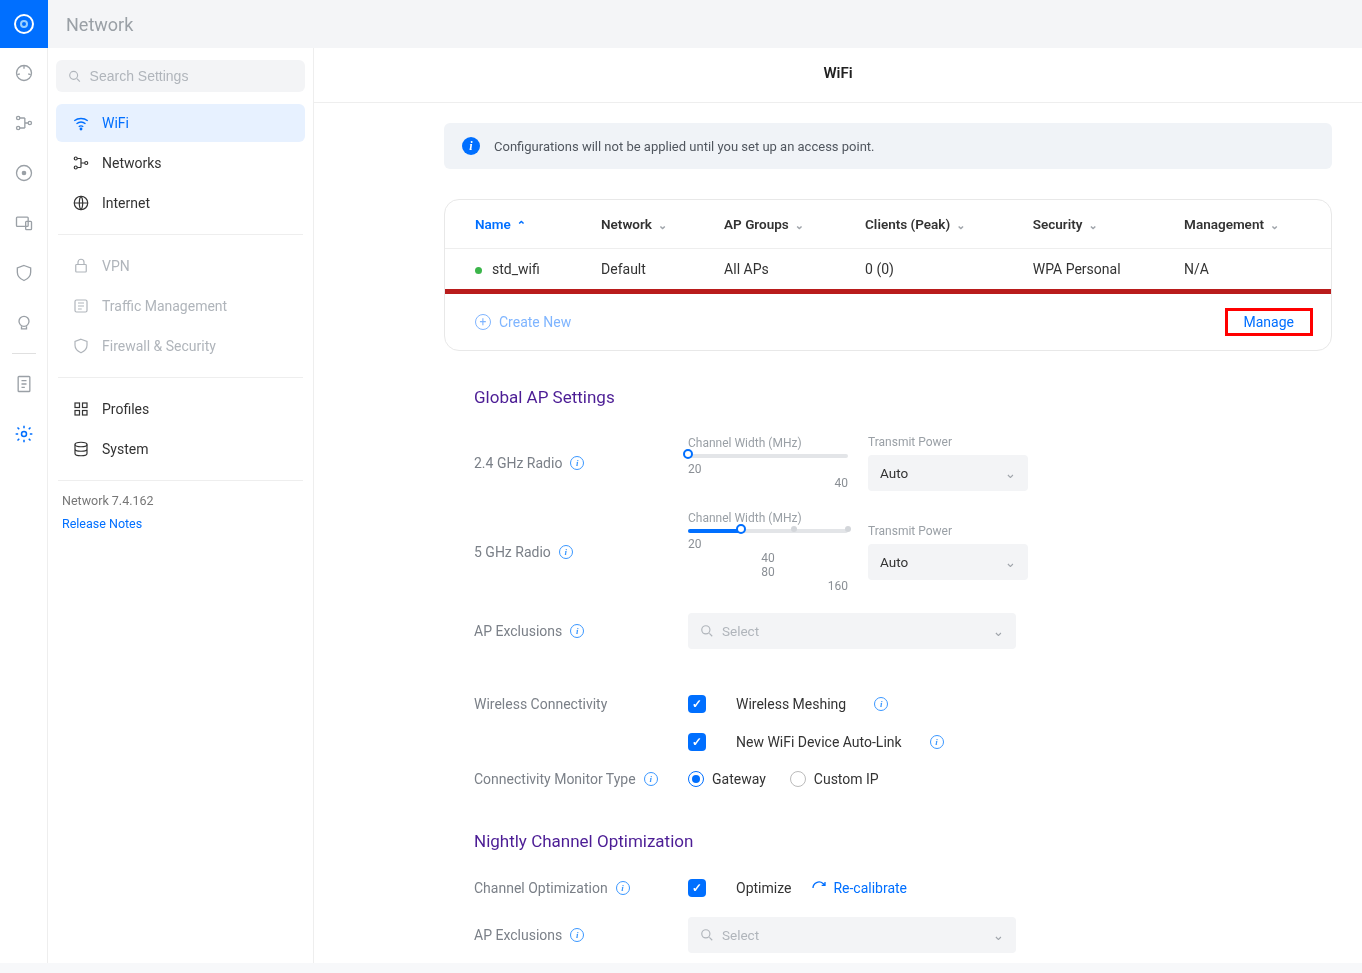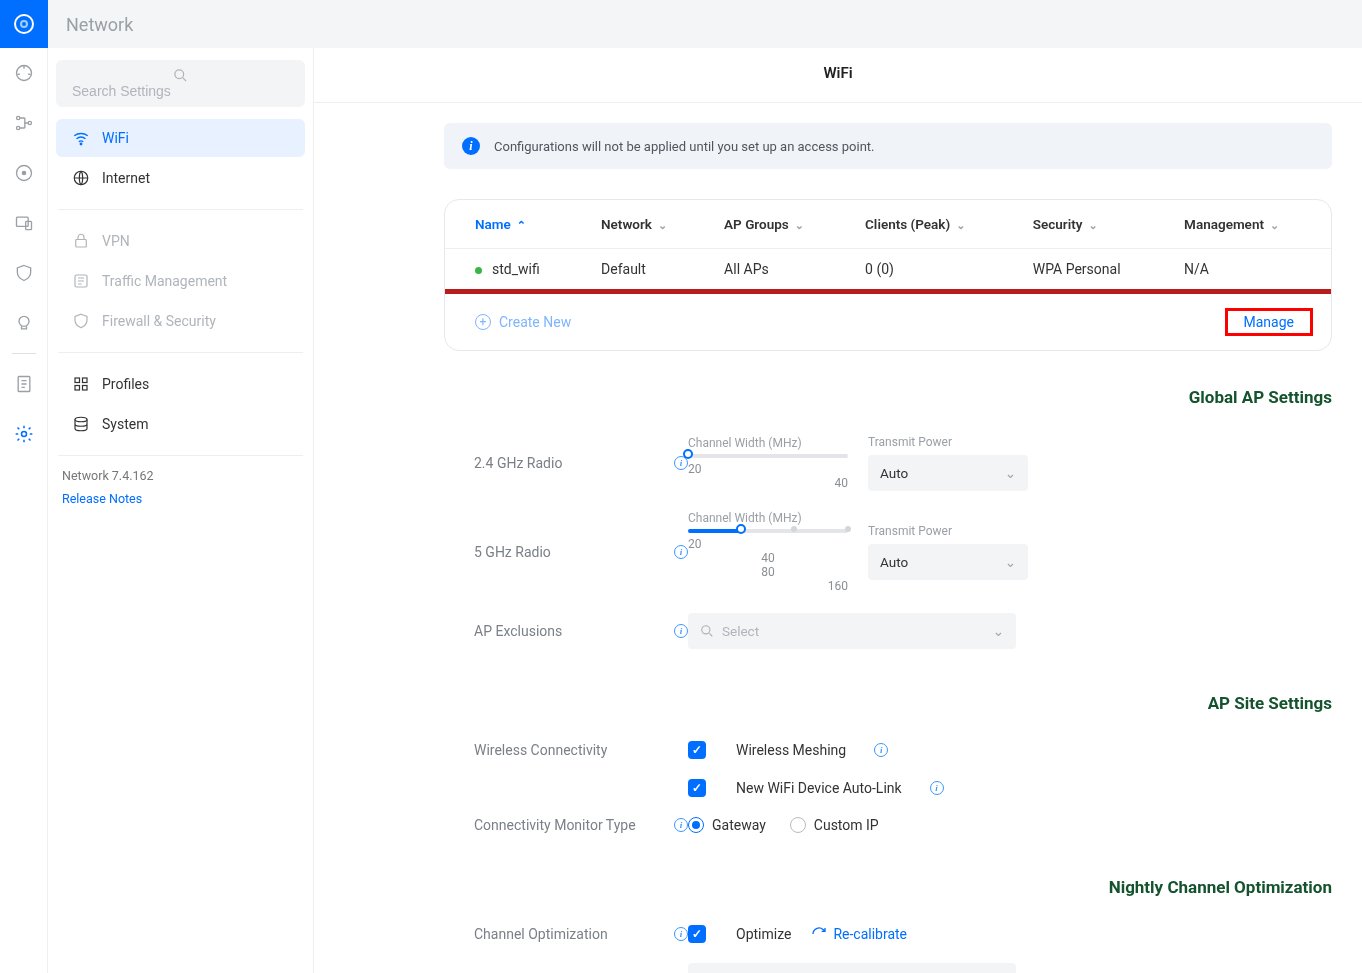--- a/index.html
+++ b/index.html
@@ -46,21 +46,20 @@
     border-right: 1px solid #eee;
     padding: 12px 8px 12px 8px;
   }
   .search-box {
     background:#f3f4f6;
     border-radius:6px;
     padding:8px 12px;
     display:flex; align-items:center;
     color:#b0b5bb;
     margin-bottom: 12px;
-    flex-direction: column;
   }
   .search-box input {
     border:none; background:transparent; outline:none;
     font-size:14px; color:#333; width:100%;
     margin-left:8px;
   }
   .search-box input::placeholder { color:#b0b5bb; }
   .sb-item {
     display:flex; align-items:center;
     padding: 10px 14px;
@@ -118,23 +117,23 @@
   .status-dot { display:inline-block;width:7px;height:7px;border-radius:50%;background:#3bb54a;margin-right:10px; vertical-align:middle;}
   .chev { display:inline-block; margin-left:6px; color:#a0a5ab; font-size:11px;}
   .panel-footer { display:flex; justify-content:space-between; padding:14px 18px 14px 30px; align-items:center;}
   .create-new { color:#7fb5ff; display:flex;align-items:center; cursor:pointer;}
   .create-new .plus {
     width:16px;height:16px;border:1.5px solid #7fb5ff;border-radius:50%;
     display:inline-flex;align-items:center;justify-content:center;margin-right:8px;font-size:12px;
   }
   .manage-link { color:#006fff; padding:6px 14px; cursor:pointer;margin-top:44px; }
   .highlight-box { border:3px solid #ff0000; padding:3px 2px;}
-  .section-title { color:#14532d; font-weight:700; font-size:17px; margin: 8px 0 18px 30px; text-align: right;}
+  .section-title { color:#4c1d95; font-weight:400; font-size:17px; margin: 8px 0 18px 30px;}
   .form-row { display:flex; align-items:center; padding:10px 0; }
-  .form-label { width:244px; padding-left:30px; color:#7b8088; font-size:14px; display:flex; align-items:center;justify-content:space-between;}
+  .form-label { width:244px; padding-left:30px; color:#7b8088; font-size:14px; display:flex; align-items:center;}
   .info-circle {
     width:14px;height:14px;border:1.5px solid #3a97ff;border-radius:50%;
     display:inline-flex;align-items:center;justify-content:center;
     color:#3a97ff;font-size:9px;margin-left:8px;font-weight:bold;font-style:italic; font-family: Georgia, serif;
   }
   .slider-group { width:160px; }
   .slider-label { font-size:12px; color:#9aa0a6; margin-bottom:4px;}
   .slider-track { height:4px; background:#e3e5e8; border-radius:2px; position:relative; margin-bottom:4px;}
   .slider-fill { height:4px; background:#006fff; border-radius:2px; position:absolute; left:0; top:0;}
   .slider-thumb { width:10px;height:10px;background:#fff;border:2px solid #006fff;border-radius:50%;position:absolute;top:-5px;transform:translateX(-50%);}
@@ -246,20 +245,31 @@
         </div>
 
         <div class="sb-item active">
           <span class="sbi">
               <svg width="18" height="18" viewBox="0 0 24 24" fill="none" stroke="currentColor" stroke-width="1.8">
                 <path d="M3 9a15 15 0 0118 0M6 13a10 10 0 0112 0M9 17a5 5 0 016 0"></path>
                 <circle cx="12" cy="20" r="1" fill="currentColor"></circle>
               </svg>
             </span>
           <span>WiFi</span>
+        </div>
+        <div class="sb-item">
+          <span class="sbi">
+              <svg width="18" height="18" viewBox="0 0 24 24" fill="none" stroke="currentColor" stroke-width="1.6">
+                <circle cx="5" cy="6" r="2"></circle>
+                <circle cx="5" cy="18" r="2"></circle>
+                <circle cx="19" cy="12" r="2"></circle>
+                <path d="M7 6h5M7 18h5M12 6v12M12 12h5"></path>
+              </svg>
+            </span>
+          <span>Networks</span>
         </div>
         <div class="sb-item">
           <span class="sbi">
               <svg width="18" height="18" viewBox="0 0 24 24" fill="none" stroke="currentColor" stroke-width="1.6">
                 <circle cx="12" cy="12" r="9"></circle>
                 <path d="M3 12h18M12 3c3 3 3 15 0 18M12 3c-3 3-3 15 0 18"></path>
               </svg>
             </span>
           <span>Internet</span>
         </div>
@@ -439,21 +449,20 @@
               <svg width="14" height="14" viewBox="0 0 24 24" fill="none" stroke="#b0b5bb" stroke-width="2">
                   <circle cx="10" cy="10" r="7"></circle>
                   <path d="M21 21l-5-5"></path>
                 </svg>
               <span class="sel-text">Select</span>
               <span style="color:#a0a5ab">⌄</span>
             </div>
           </div>
 
           <div style="height:26px"></div>
-          <div class="section-title">AP Site Settings</div>
 
           <div class="form-row">
             <div class="form-label">Wireless Connectivity</div>
             <div class="check-label">
               <span class="checkbox"></span>
               <span>Wireless Meshing</span>
               <span class="info-circle">i</span>
             </div>
           </div>
           <div class="form-row">

